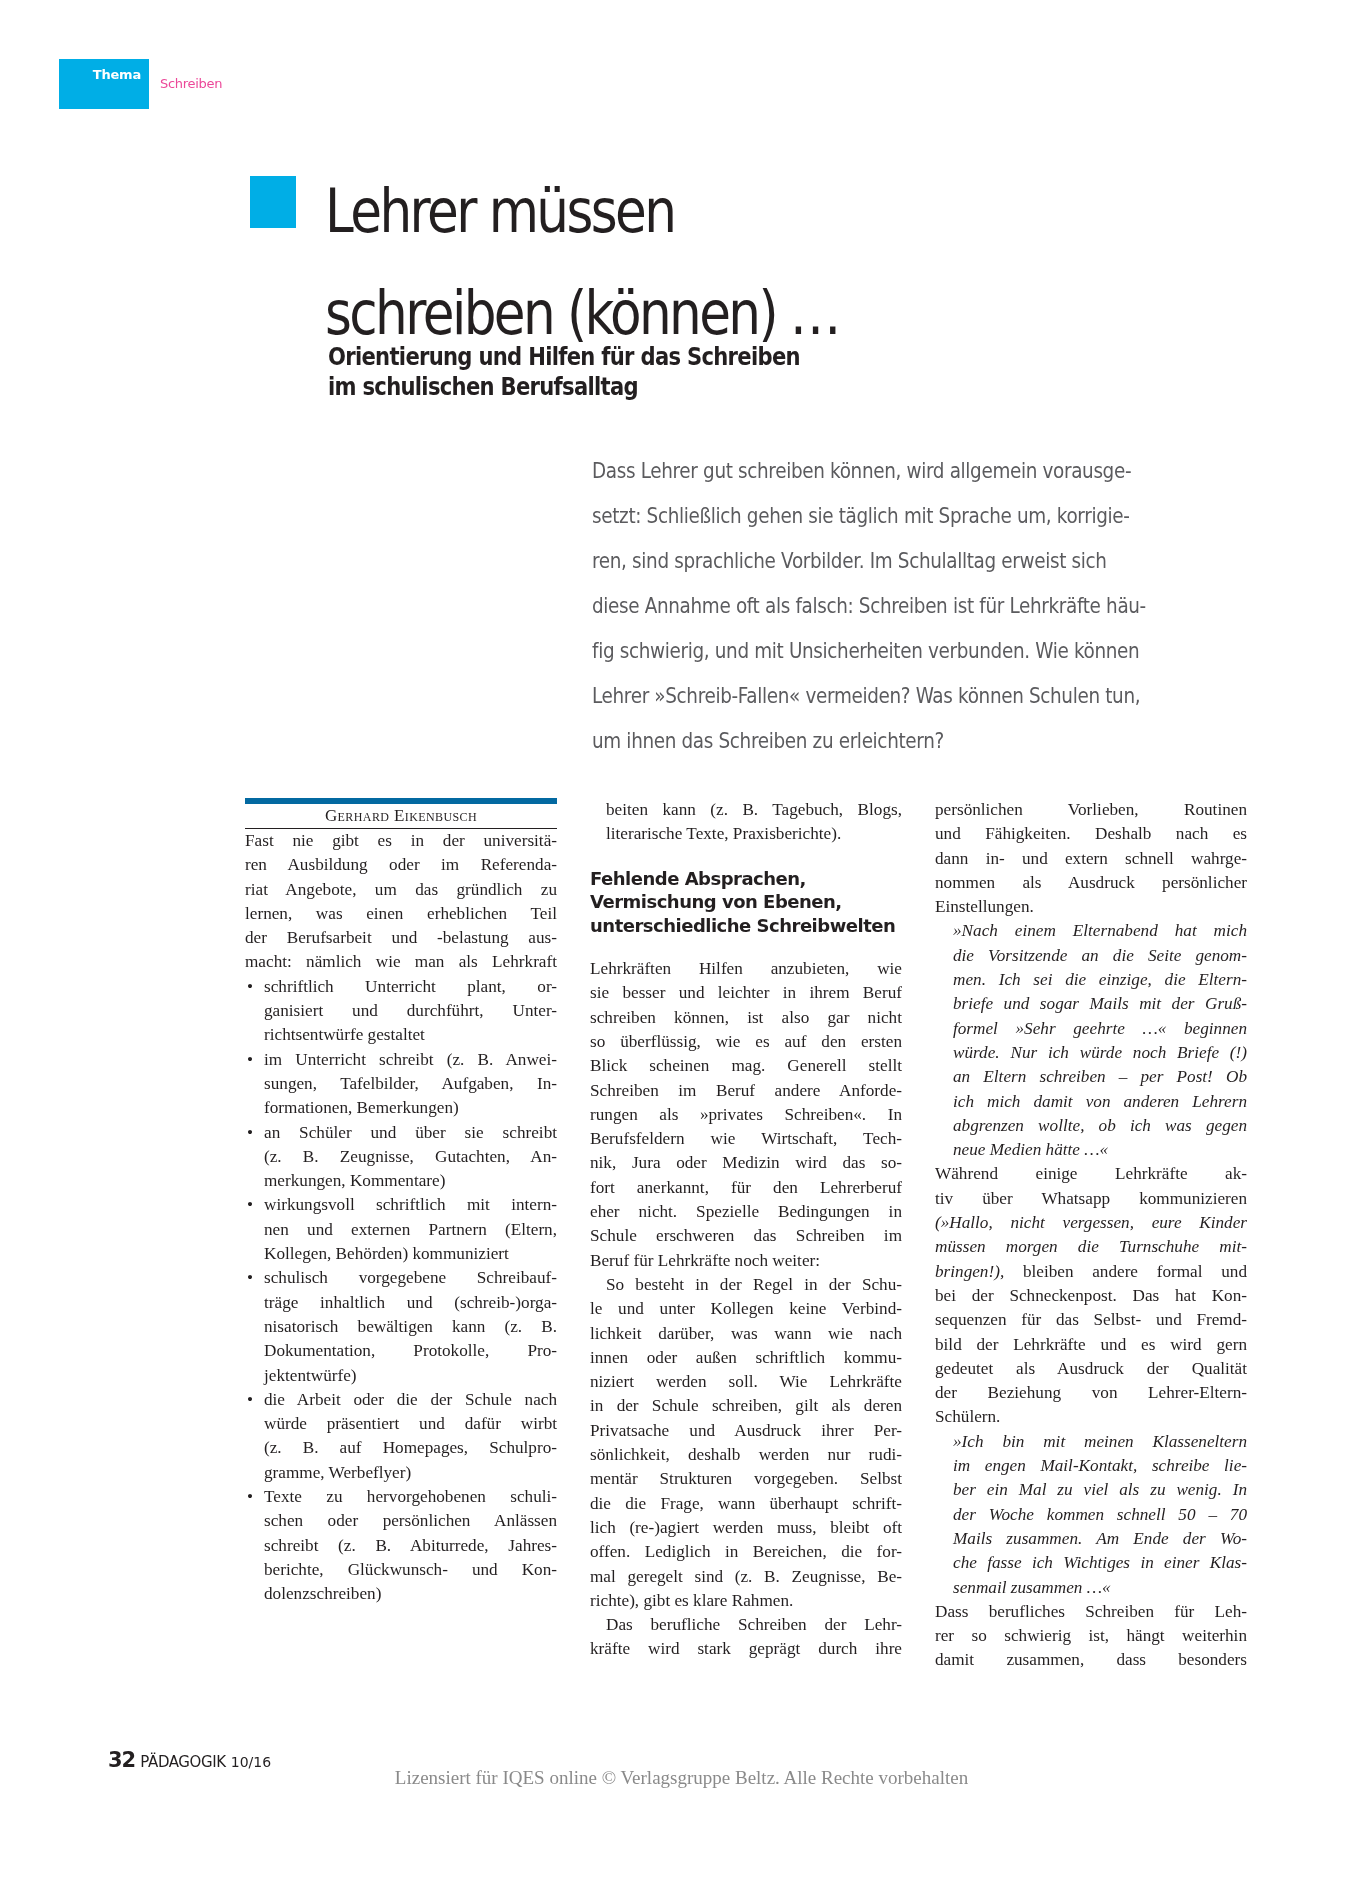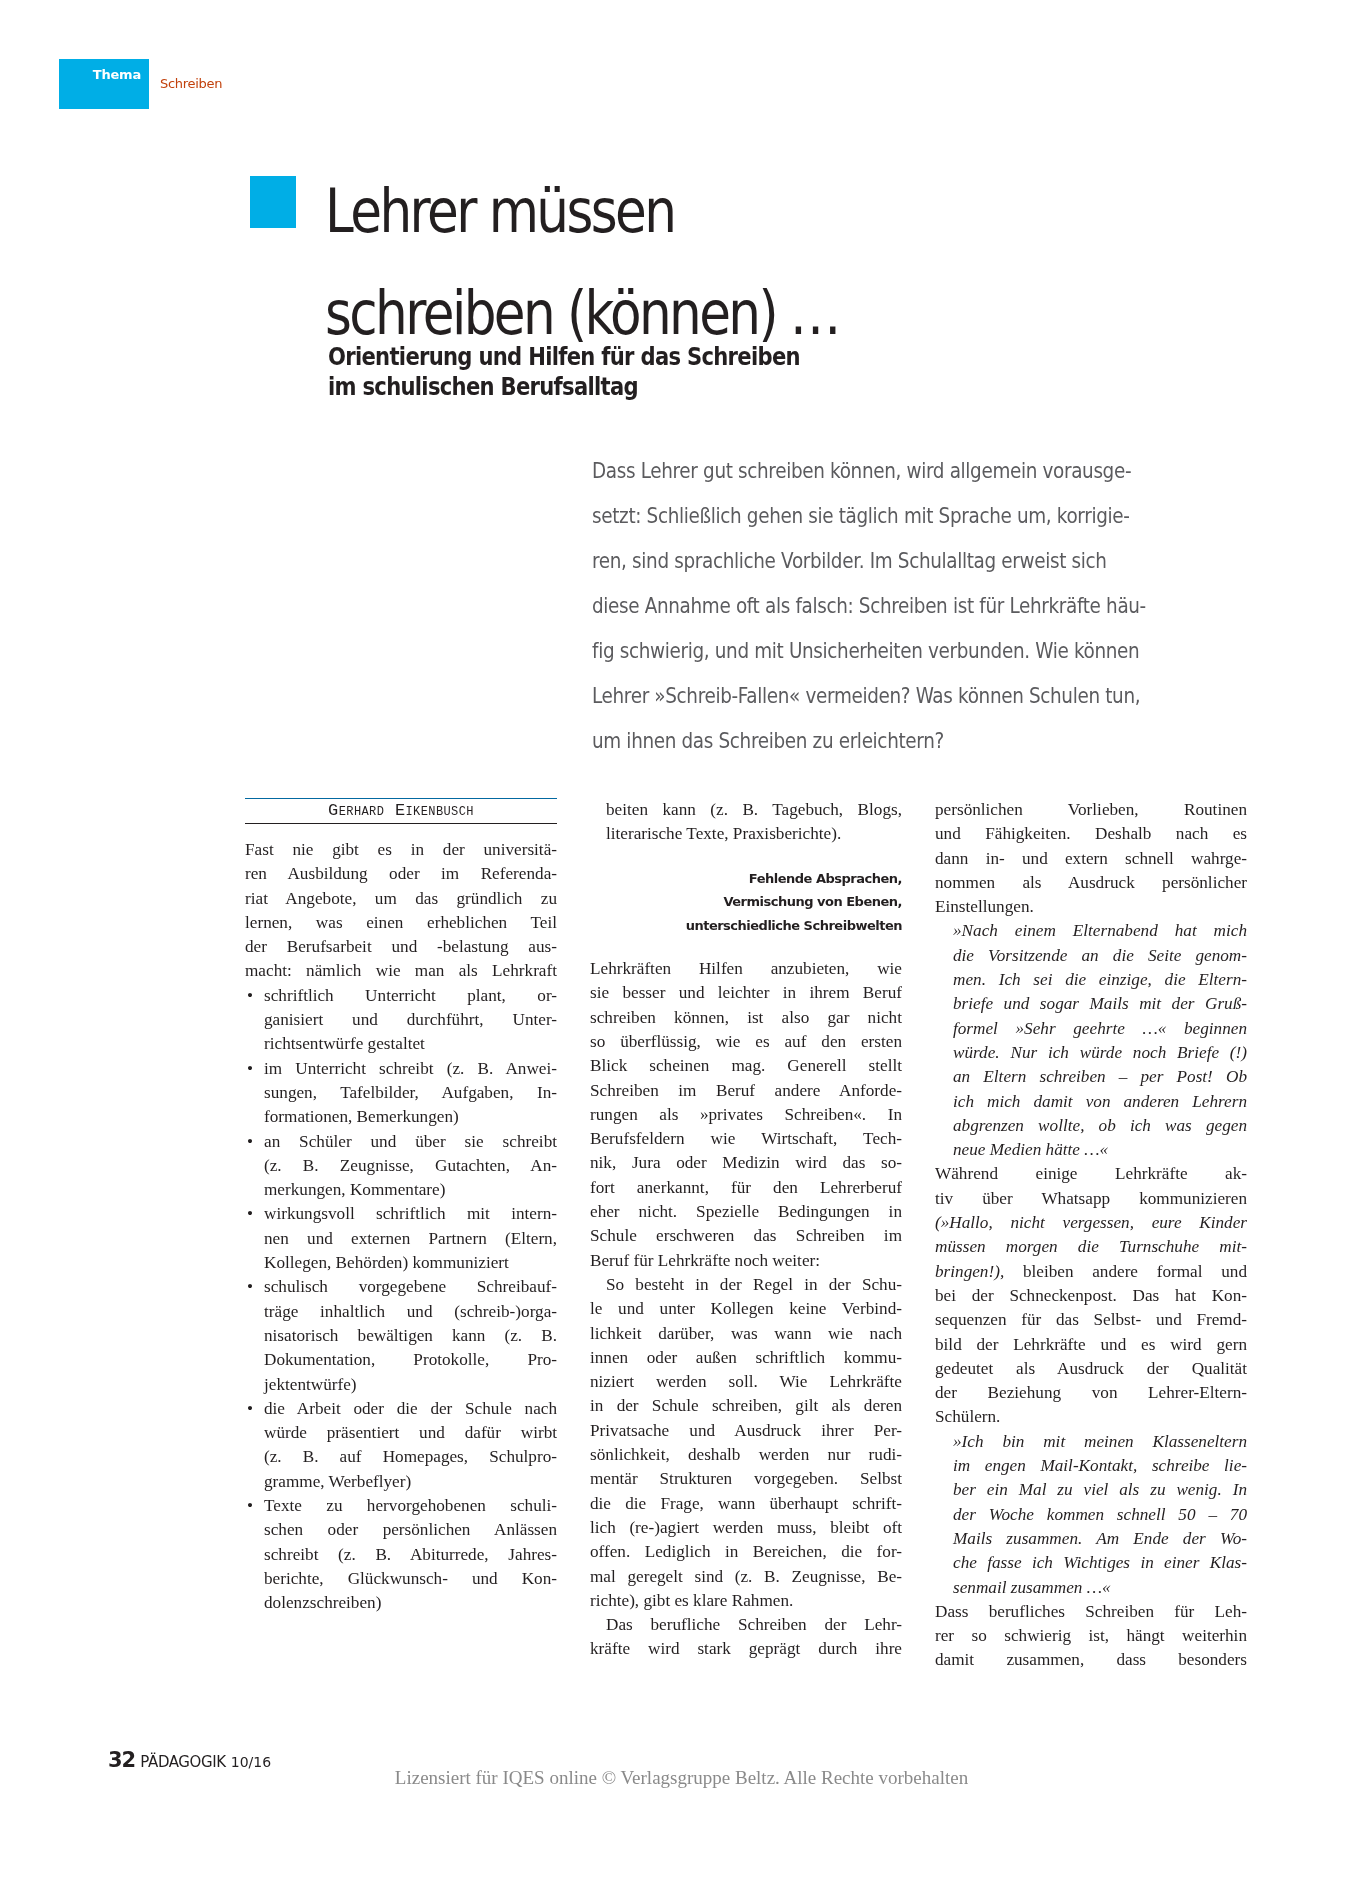--- a/index.html
+++ b/index.html
@@ -1,46 +1,46 @@
 <!DOCTYPE html>
 <html><head>
 <meta charset="utf-8">
 <style>
   html, body { margin: 0; padding: 0; background: #ffffff; }
   body { width: 1363px; height: 1877px; position: relative; overflow: hidden; color: #231f20; }
 
   .thema-bar { position: absolute; left: 59px; top: 59px; width: 90px; height: 50px; background: #00aee6; }
   .thema-label { position: absolute; right: 8px; top: 8px; font-family: "DejaVu Sans", sans-serif; font-weight: bold; font-size: 13px; color: #ffffff; letter-spacing: -0.2px; }
-  .rubric { position: absolute; left: 160px; top: 76px; font-family: "DejaVu Sans", sans-serif; font-size: 13px; color: #c2410c; letter-spacing: -0.3px; }
+  .rubric { position: absolute; left: 160px; top: 76px; font-family: "DejaVu Sans", sans-serif; font-size: 13px; color: #ec4899; letter-spacing: -0.3px; }
 
   .title-square { position: absolute; left: 250px; top: 176px; width: 46px; height: 52px; background: #00aee6; }
   .title { position: absolute; left: 325px; top: 160px; margin: 0; font-family: "DejaVu Sans", sans-serif; font-weight: normal; font-size: 60px; line-height: 102px; color: #231f20; letter-spacing: -3px; transform: scaleX(0.86); transform-origin: left top; white-space: nowrap; }
   .subtitle { position: absolute; left: 328px; top: 342px; margin: 0; font-family: "DejaVu Sans", sans-serif; font-weight: bold; font-size: 24px; line-height: 30px; color: #231f20; letter-spacing: -0.8px; transform: scaleX(0.88); transform-origin: left top; white-space: nowrap; }
 
   .lead { position: absolute; left: 592px; top: 448px; width: 780px; margin: 0; font-family: "DejaVu Sans", sans-serif; font-size: 21.5px; line-height: 45px; color: #5b5b5e; letter-spacing: -0.4px; transform: scaleX(0.855); transform-origin: left top; }
   .lead span { display: block; white-space: nowrap; }
 
   .col { position: absolute; top: 798px; width: 312px; font-family: "Liberation Serif", "DejaVu Serif", serif; font-size: 17.2px; line-height: 24.3px; color: #231f20; }
   .col-1 { left: 245px; }
   .col-2 { left: 590px; }
   .col-3 { left: 935px; }
   .line { display: block; white-space: nowrap; text-align: justify; text-align-last: justify; }
   .line.last { text-align-last: left; }
   .line.indent { padding-left: 16px; }
   .it { font-style: italic; }
 
-  .author-block { border-top: 1px solid #0369a1; border-bottom: 1px solid #231f20; text-align: center; font-family: Liberation Mono, monospace; font-variant: small-caps; font-size: 17px; line-height: 24px; letter-spacing: 0.4px; margin-bottom: 14px; }
+  .author-block { border-top: 6px solid #0369a1; border-bottom: 1px solid #231f20; text-align: center; font-family: Liberation Serif, serif; font-variant: small-caps; font-size: 17px; line-height: 24px; letter-spacing: 0.4px; margin-bottom: 0; }
 
   .bullets { margin: 0; padding: 0; list-style: none; }
   .bullets li { position: relative; padding-left: 19px; }
   .bullets li::before { content: "•"; position: absolute; left: 2px; top: 0; }
 
   .quote { padding-left: 18px; font-style: italic; }
 
-  .section-head { font-family: "DejaVu Sans", sans-serif; font-weight: bold; font-size: 13px; line-height: 23.5px; text-align: right; margin: 20px 0 20px 0; letter-spacing: -0.5px; }
+  .section-head { font-family: "DejaVu Sans", sans-serif; font-weight: bold; font-size: 18px; line-height: 23.5px; text-align: left; margin: 20px 0 20px 0; letter-spacing: -0.5px; }
   .section-head span { display: block; white-space: nowrap; }
 
   .footer-page { position: absolute; left: 108px; top: 1748px; font-family: "DejaVu Sans", sans-serif; color: #231f20; white-space: nowrap; }
   .page-num { font-weight: bold; font-size: 21px; letter-spacing: -1px; }
   .journal { font-size: 15px; letter-spacing: -0.4px; }
   .issue { font-size: 14px; margin-top: 40px; }
 
   .license { position: absolute; left: 0; width: 1363px; top: 1767px; text-align: center; font-family: "Liberation Serif", serif; font-size: 19px; color: #8a8a8a; }
 </style>
 </head>

